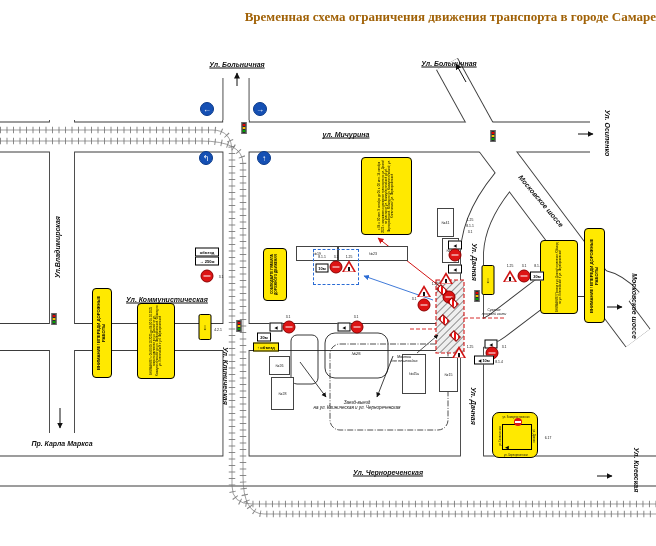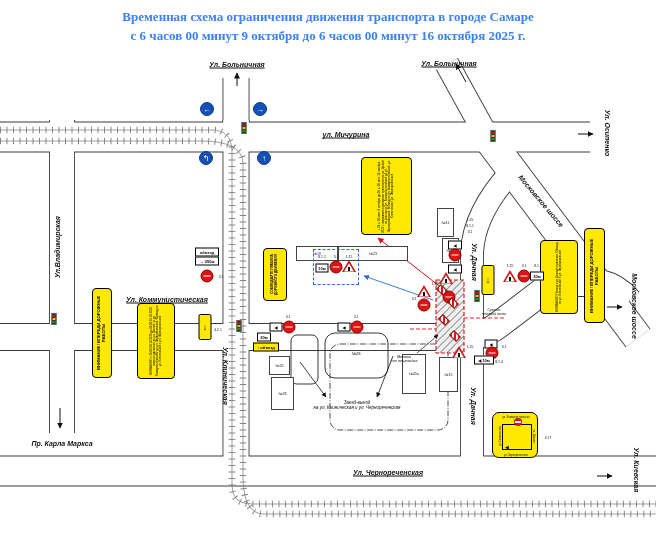--- a/index.html
+++ b/index.html
@@ -1,20 +1,20 @@
 <!DOCTYPE html>
 <html><head>
 <meta charset="utf-8">
 <style>
   html,body{margin:0;padding:0;background:#fff}
   #stage{position:relative;width:656px;height:546px;background:#fff;overflow:hidden;
          font-family:"Liberation Sans",sans-serif}
-  .title{position:absolute;left:0;top:8px;width:100%;text-align:center;
+  .title{position:absolute;left:0;top:8px;width:100%;text-align:right;
          font-family:"Liberation Serif",serif;font-weight:bold;font-size:13px;
-         line-height:1.45;color:#3b82f6}
+         line-height:1.45;color:#a16207}
   .layer{position:absolute;left:0;top:0}
   .sl{position:absolute;font:italic bold 7px "Liberation Sans",sans-serif;color:#111;
       white-space:nowrap;z-index:5}
   .sl.und{text-decoration:underline}
   .an{position:absolute;font:italic 4.5px "Liberation Sans",sans-serif;color:#111;
       text-align:center;white-space:pre-line;z-index:6}
   .bld{position:absolute;border:0.8px solid #444;background:#fff;box-sizing:border-box;
        display:flex;align-items:center;justify-content:center;font-size:3.6px;
        color:#222;z-index:4;text-align:center}
   .ysign{position:absolute;background:#ffe900;border:1px solid #000;border-radius:4px;
@@ -56,21 +56,20 @@
         background:#dd1414;z-index:2}
   .s617 .mne i{position:absolute;left:18%;top:40%;width:64%;height:20%;background:#fff}
   .s617 .arr{position:absolute;left:12px;top:31px;font-size:5px;color:#000}
 </style>
 </head>
 <body>
 
 <div id="stage">
   <div class="title">
     <div>Временная схема ограничения движения транспорта в городе Самаре</div>
-    <div>с 6 часов 00 минут 9 октября до 6 часов 00 минут 16 октября 2025 г.</div>
   </div>
 
   <svg class="layer" width="656" height="546" viewBox="0 0 656 546">
     <defs>
       <pattern id="hz" width="5" height="5" patternUnits="userSpaceOnUse" patternTransform="rotate(45)">
         <rect width="5" height="5" fill="#efefef"></rect>
         <line x1="0" y1="0" x2="0" y2="5" stroke="#777" stroke-width="1.6"></line>
       </pattern>
       <marker id="mK" markerWidth="7" markerHeight="7" refX="5.5" refY="3" orient="auto">
         <path d="M0,0L6,3L0,6z" fill="#111"></path>

